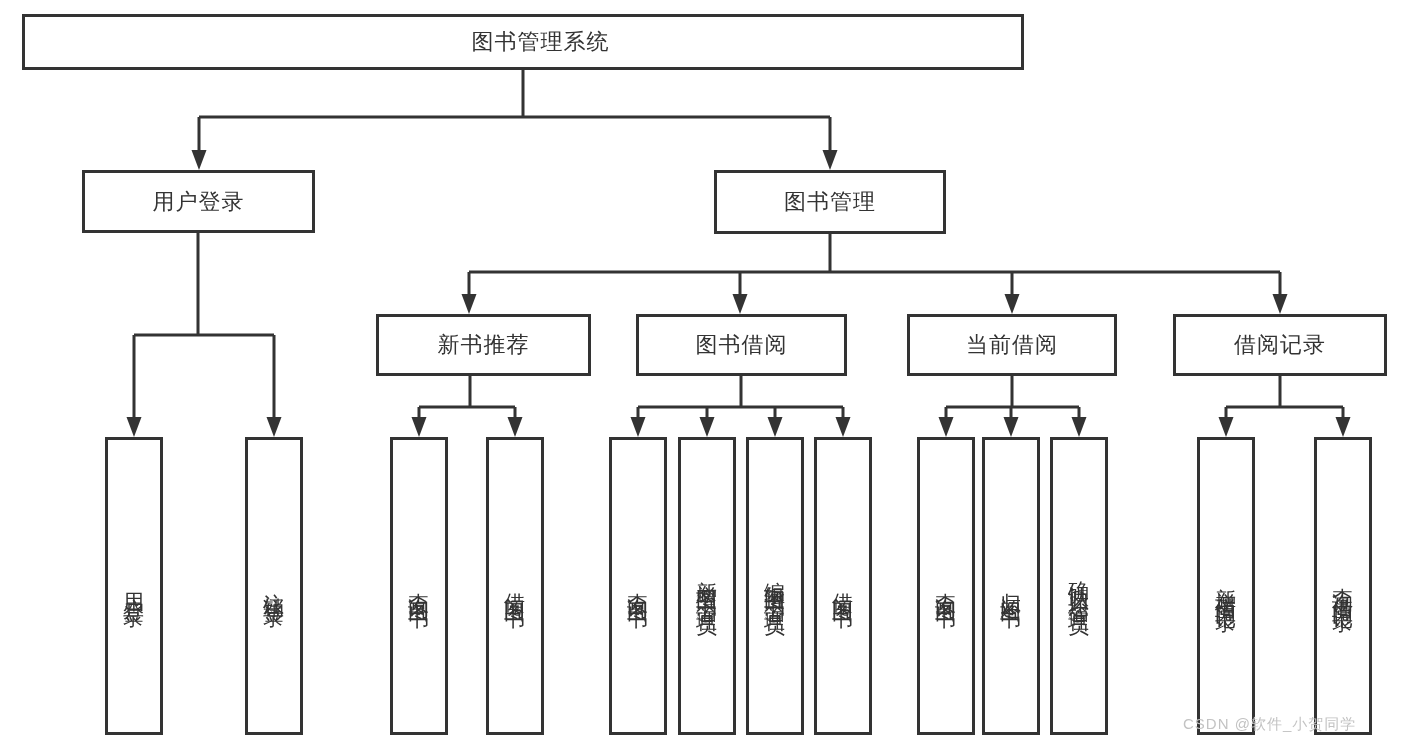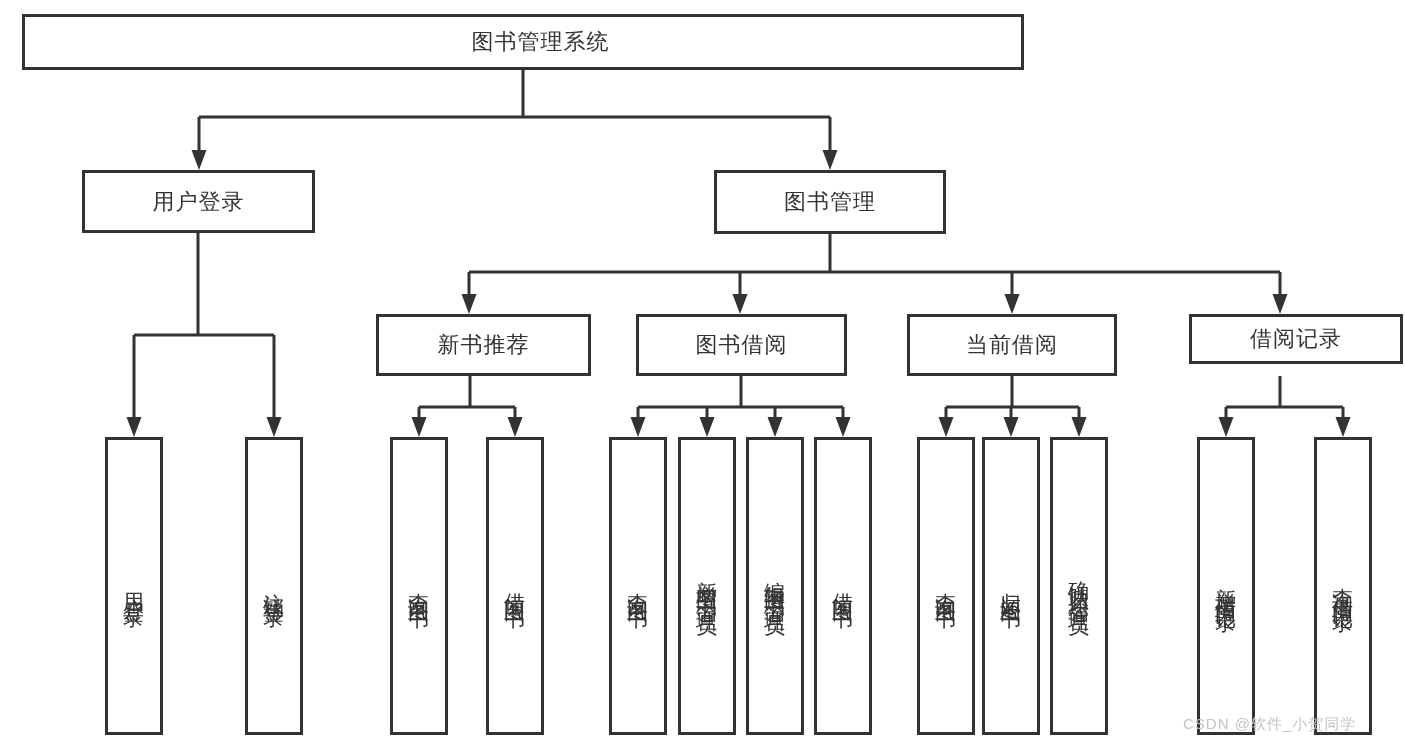--- a/index.html
+++ b/index.html
@@ -113,21 +113,21 @@
   </svg>
 
   <div class="hbox" style="left:22px; top:14px; width:1002px; height:56px;padding-left:35px;">图书管理系统</div>
 
   <div class="hbox" style="left:82px; top:170px; width:233px; height:63px;">用户登录</div>
   <div class="hbox" style="left:714px; top:170px; width:232px; height:64px;">图书管理</div>
 
   <div class="hbox" style="left:376px; top:314px; width:215px; height:62px;">新书推荐</div>
   <div class="hbox" style="left:636px; top:314px; width:211px; height:62px;">图书借阅</div>
   <div class="hbox" style="left:907px; top:314px; width:210px; height:62px;">当前借阅</div>
-  <div class="hbox" style="left:1173px; top:314px; width:214px; height:50px;margin-left:16px;">借阅记录</div>
+  <div class="hbox" style="left:1173px; top:314px; width:214px; height:62px;">借阅记录</div>
 
   <div class="leaf" style="left:105px;">
     <span class="vtext">用户登录</span>
   </div>
   <div class="leaf" style="left:245px;">
     <span class="vtext">注销登录</span>
   </div>
 
   <div class="leaf" style="left:390px;">
     <span class="vtext">查询图书</span>

